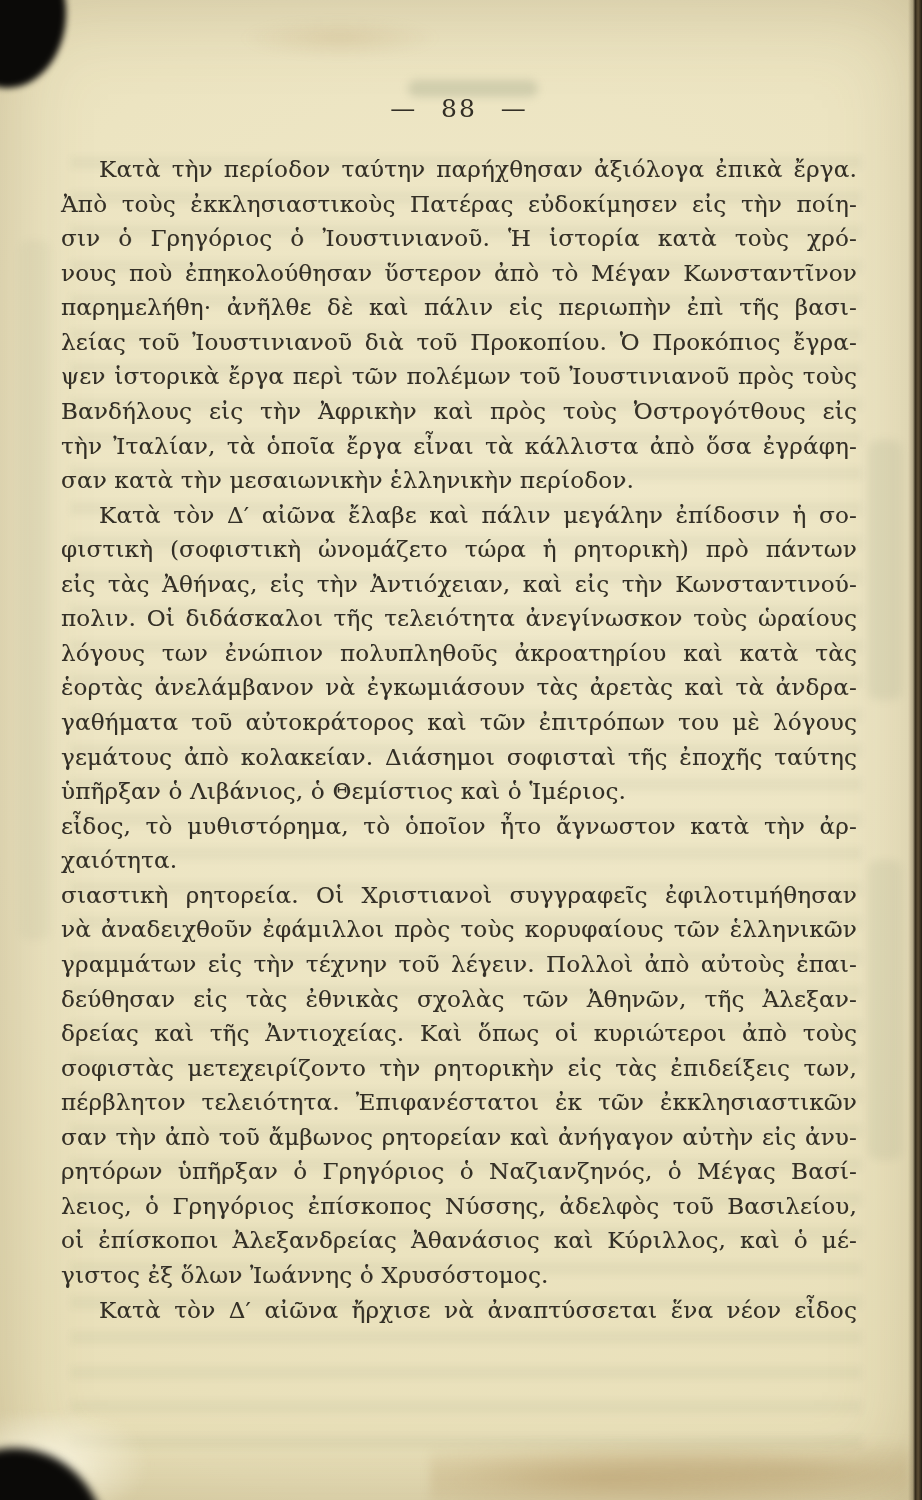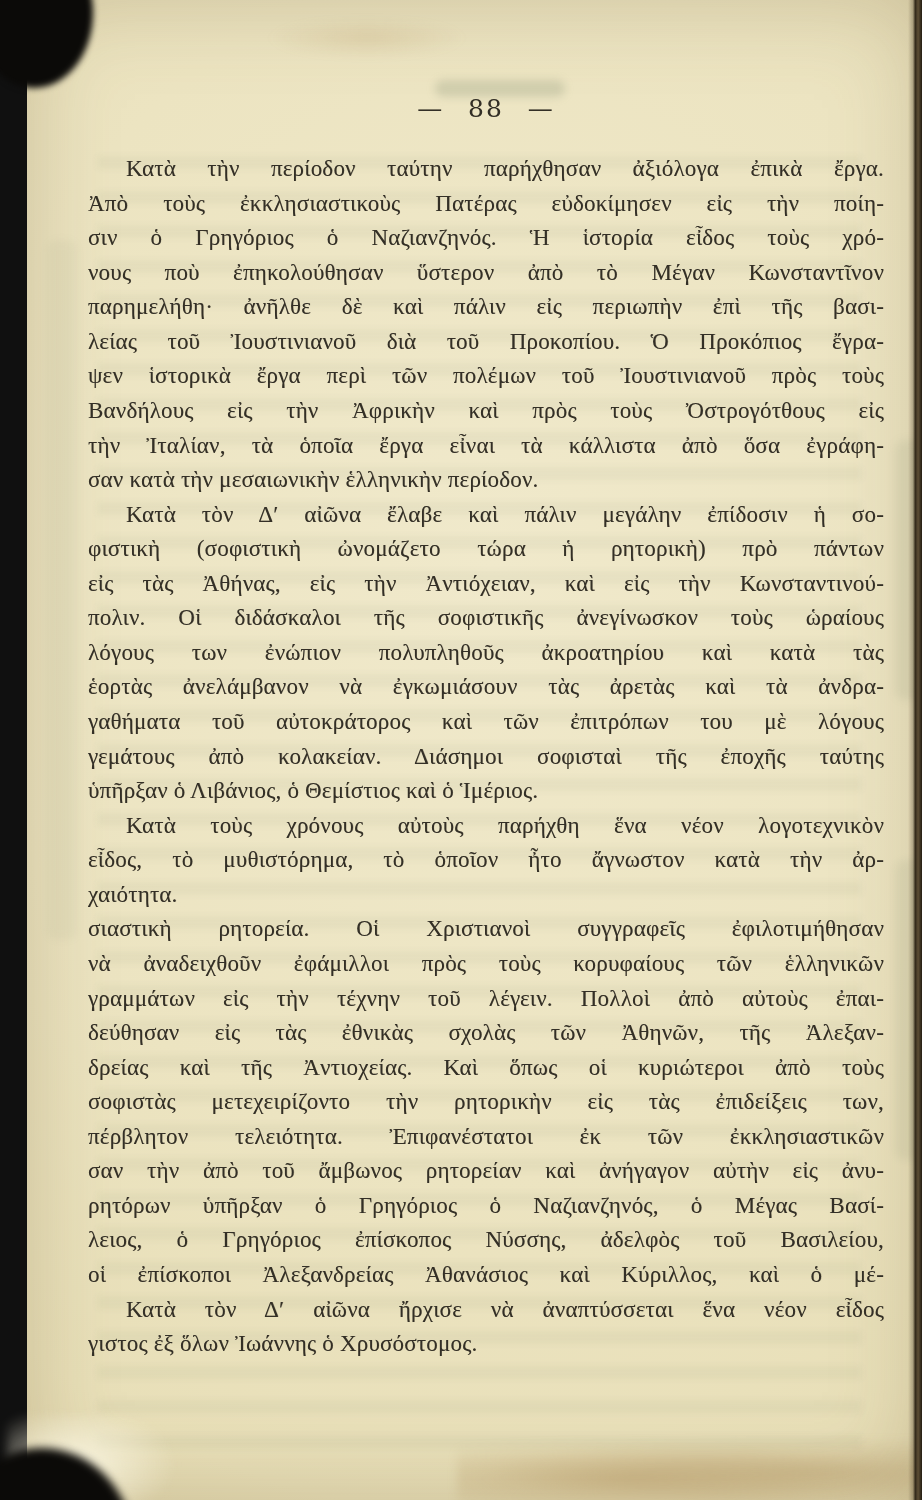--- a/index.html
+++ b/index.html
@@ -8,21 +8,20 @@
     overflow: hidden;
     font-family: "DejaVu Serif", "Liberation Serif", serif;
     background: #101010;
   }
   .page {
     position: absolute; inset: 0;
     background:
       radial-gradient(ellipse 130% 90% at 52% 38%,
         #f0e9cb 0%, #ece4c1 45%, #e8dfb8 70%, #ddd1a4 92%, #d3c695 100%);
     box-shadow: inset 0 0 90px rgba(120, 98, 55, 0.28);
-    margin-left: 27px;
   }
 
   
   .corner { position: absolute; background: #0b0a08; border-radius: 50%; }
   .corner.tl { left: -52px; top: -62px; width: 118px; height: 150px; filter: blur(3px); }
   .corner.bl { left: -78px; top: 1448px; width: 185px; height: 200px; filter: blur(4px); }
   .curl-highlight {
     position: absolute; left: -20px; top: 1415px; width: 170px; height: 110px;
     background: radial-gradient(ellipse at 40% 45%, rgba(250,246,226,0.95), rgba(250,246,226,0) 70%);
     filter: blur(5px);
@@ -68,21 +67,20 @@
     text-align: center;
     font-size: 25px; color: var(--ink, #332f26);
     letter-spacing: 2px; word-spacing: 14px;
   }
   .text-block {
     position: absolute; left: 61px; top: 152px; width: 796px;
     font-size: 23px; line-height: 34.56px;
     color: var(--ink, #332f26);
     letter-spacing: 0.2px;
     text-shadow: 0.3px 0.3px 0 rgba(56, 50, 38, 0.35);
-    font-family: Liberation Serif, serif;
   }
   .line { text-align: justify; text-align-last: justify; }
   .line.indent { padding-left: 38px; }
   .line.endpara { text-align: center; text-align-last: left; }
 </style>
 </head>
 <body>
 
 <div class="page">
 
@@ -98,47 +96,46 @@
   <div class="corner bl"></div>
   <div class="edge-right"></div>
 
   <div class="page-header">
     <span>— 88 —</span>
   </div>
 
   <div class="text-block">
       <div class="line indent">Κατὰ τὴν περίοδον ταύτην παρήχθησαν ἀξιόλογα ἐπικὰ ἔργα.</div>
       <div class="line">Ἀπὸ τοὺς ἐκκλησιαστικοὺς Πατέρας εὐδοκίμησεν εἰς τὴν ποίη-</div>
-      <div class="line">σιν ὁ Γρηγόριος ὁ Ναζιανζηνός. Ἡ ἱστορία εἶδος τοὺς χρό-</div>
+      <div class="line">σιν ὁ Γρηγόριος ὁ Ἰουστινιανοῦ. Ἡ ἱστορία κατὰ τοὺς χρό-</div>
       <div class="line">νους ποὺ ἐπηκολούθησαν ὕστερον ἀπὸ τὸ Μέγαν Κωνσταντῖνον</div>
       <div class="line">παρημελήθη· ἀνῆλθε δὲ καὶ πάλιν εἰς περιωπὴν ἐπὶ τῆς βασι-</div>
       <div class="line">λείας τοῦ Ἰουστινιανοῦ διὰ τοῦ Προκοπίου. Ὁ Προκόπιος ἔγρα-</div>
       <div class="line">ψεν ἱστορικὰ ἔργα περὶ τῶν πολέμων τοῦ Ἰουστινιανοῦ πρὸς τοὺς</div>
       <div class="line">Βανδήλους εἰς τὴν Ἀφρικὴν καὶ πρὸς τοὺς Ὀστρογότθους εἰς</div>
       <div class="line">τὴν Ἰταλίαν, τὰ ὁποῖα ἔργα εἶναι τὰ κάλλιστα ἀπὸ ὅσα ἐγράφη-</div>
       <div class="line endpara">σαν κατὰ τὴν μεσαιωνικὴν ἑλληνικὴν περίοδον.</div>
       <div class="line indent">Κατὰ τὸν Δ′ αἰῶνα ἔλαβε καὶ πάλιν μεγάλην ἐπίδοσιν ἡ σο-</div>
       <div class="line">φιστικὴ (σοφιστικὴ ὠνομάζετο τώρα ἡ ρητορικὴ) πρὸ πάντων</div>
       <div class="line">εἰς τὰς Ἀθήνας, εἰς τὴν Ἀντιόχειαν, καὶ εἰς τὴν Κωνσταντινού-</div>
-      <div class="line">πολιν. Οἱ διδάσκαλοι τῆς σοφιστικῆς ἀνεγίνωσκον τοὺς ὡραίους</div>
+      <div class="line">πολιν. Οἱ διδάσκαλοι τῆς τελειότητα ἀνεγίνωσκον τοὺς ὡραίους</div>
       <div class="line">λόγους των ἐνώπιον πολυπληθοῦς ἀκροατηρίου καὶ κατὰ τὰς</div>
       <div class="line">ἑορτὰς ἀνελάμβανον νὰ ἐγκωμιάσουν τὰς ἀρετὰς καὶ τὰ ἀνδρα-</div>
       <div class="line">γαθήματα τοῦ αὐτοκράτορος καὶ τῶν ἐπιτρόπων του μὲ λόγους</div>
       <div class="line">γεμάτους ἀπὸ κολακείαν. Διάσημοι σοφισταὶ τῆς ἐποχῆς ταύτης</div>
       <div class="line endpara">ὑπῆρξαν ὁ Λιβάνιος, ὁ Θεμίστιος καὶ ὁ Ἱμέριος.</div>
-      <div class="line indent">Κατὰ τοὺς χρόνους αὐτοὺς παρήχθη ἕνα νέον λογοτεχνικὸν</div>
       <div class="line">εἶδος, τὸ μυθιστόρημα, τὸ ὁποῖον ἦτο ἄγνωστον κατὰ τὴν ἀρ-</div>
       <div class="line endpara">χαιότητα.</div>
       <div class="line">σιαστικὴ ρητορεία. Οἱ Χριστιανοὶ συγγραφεῖς ἐφιλοτιμήθησαν</div>
       <div class="line">νὰ ἀναδειχθοῦν ἐφάμιλλοι πρὸς τοὺς κορυφαίους τῶν ἑλληνικῶν</div>
       <div class="line">γραμμάτων εἰς τὴν τέχνην τοῦ λέγειν. Πολλοὶ ἀπὸ αὐτοὺς ἐπαι-</div>
       <div class="line">δεύθησαν εἰς τὰς ἐθνικὰς σχολὰς τῶν Ἀθηνῶν, τῆς Ἀλεξαν-</div>
       <div class="line">δρείας καὶ τῆς Ἀντιοχείας. Καὶ ὅπως οἱ κυριώτεροι ἀπὸ τοὺς</div>
       <div class="line">σοφιστὰς μετεχειρίζοντο τὴν ρητορικὴν εἰς τὰς ἐπιδείξεις των,</div>
       <div class="line">πέρβλητον τελειότητα. Ἐπιφανέστατοι ἐκ τῶν ἐκκλησιαστικῶν</div>
       <div class="line">σαν τὴν ἀπὸ τοῦ ἄμβωνος ρητορείαν καὶ ἀνήγαγον αὐτὴν εἰς ἀνυ-</div>
       <div class="line">ρητόρων ὑπῆρξαν ὁ Γρηγόριος ὁ Ναζιανζηνός, ὁ Μέγας Βασί-</div>
       <div class="line">λειος, ὁ Γρηγόριος ἐπίσκοπος Νύσσης, ἀδελφὸς τοῦ Βασιλείου,</div>
       <div class="line">οἱ ἐπίσκοποι Ἀλεξανδρείας Ἀθανάσιος καὶ Κύριλλος, καὶ ὁ μέ-</div>
+      <div class="line endpara">γιστος ἐξ ὅλων Ἰωάννης ὁ Χρυσόστομος.</div>
       <div class="line indent">Κατὰ τὸν Δ′ αἰῶνα ἤρχισε νὰ ἀναπτύσσεται ἕνα νέον εἶδος</div>
-      <div class="line endpara">γιστος ἐξ ὅλων Ἰωάννης ὁ Χρυσόστομος.</div>
     </div>
 </div>
 
 </body></html>

